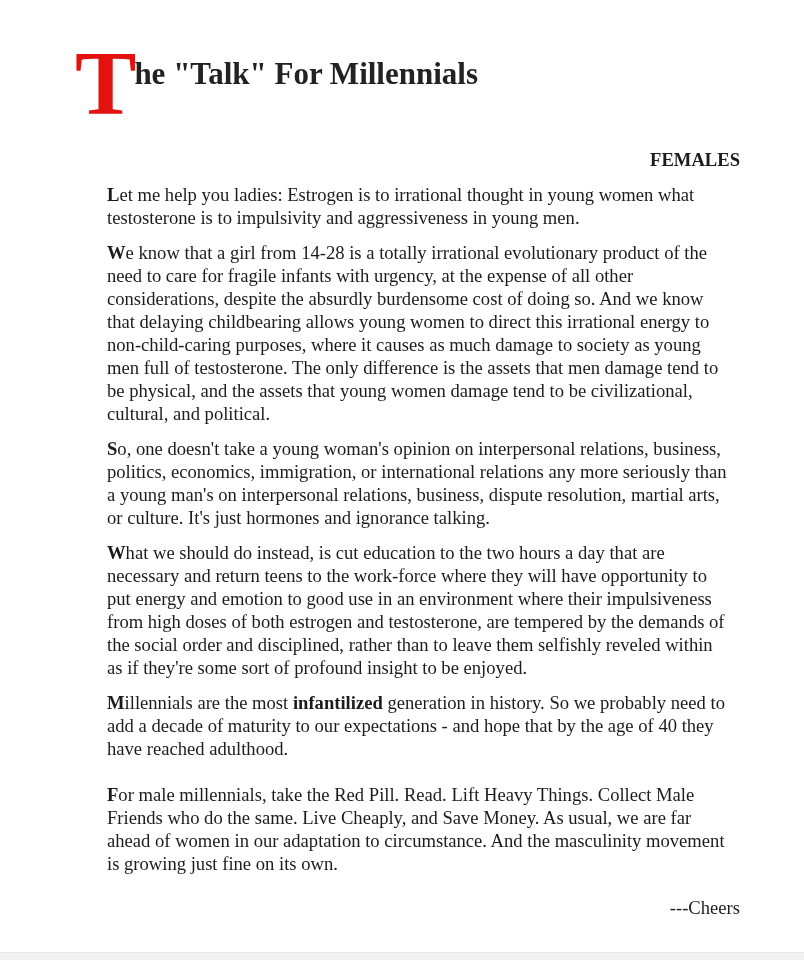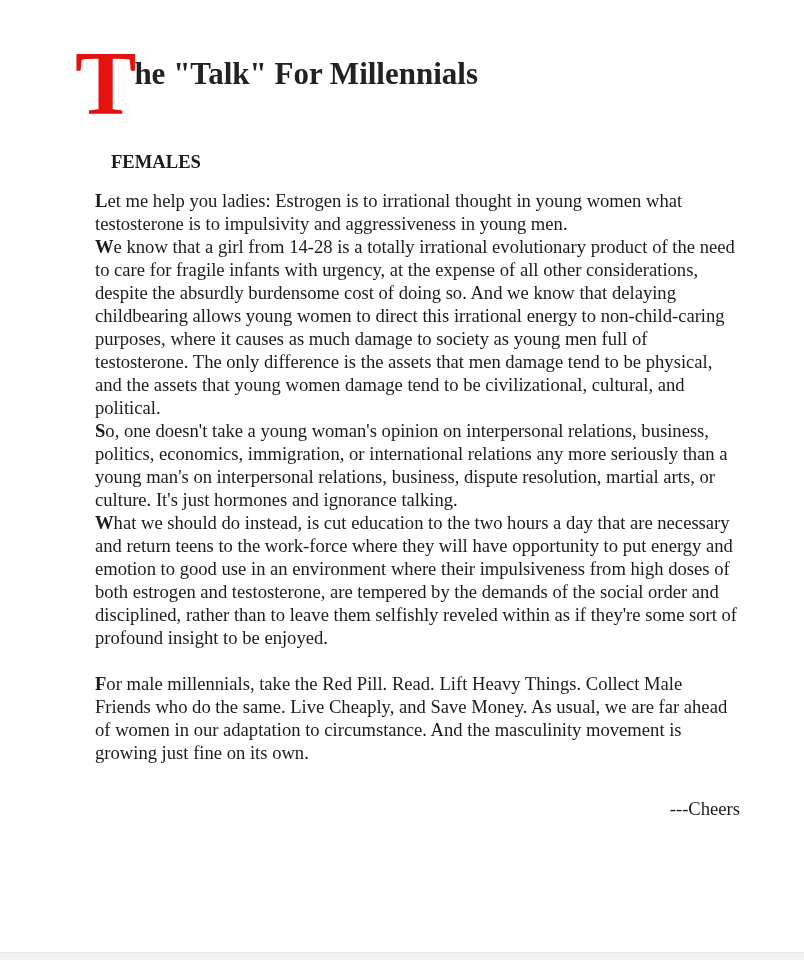--- a/index.html
+++ b/index.html
@@ -37,38 +37,39 @@
     padding-top: 9px;
     color: #222222;
   }
   .body-text {
     font-size: 18.6px;
     line-height: 23px;
   }
   h2.section-heading {
     font-size: 18.6px;
     line-height: 23px;
-    margin: 16px;
+    margin: 0;
     font-weight: bold;
+    text-align: right;
   }
   section p {
-    margin: 0;
+    margin: 12px;
     text-align: left;
   }
   section p::first-letter {
     font-weight: bold;
   }
   .section-males {
     margin-top: 23px;
   }
   .bold-word {
     font-weight: bold;
   }
   .signature {
-    margin-top: 33px;
+    margin-top: 21px;
     text-align: right;
     font-size: 18.6px;
     line-height: 23px;
   }
   .bottom-edge {
     position: absolute;
     left: 0;
     bottom: 0;
     width: 100%;
     height: 7px;
@@ -88,20 +89,21 @@
     </h1>
 
     <div class="body-text">
 
       <section class="section-females">
         <h2 class="section-heading">FEMALES</h2>
         <p>Let me help you ladies: Estrogen is to irrational thought in young women what testosterone is to impulsivity and aggressiveness in young men.</p>
         <p>We know that a girl from 14-28 is a totally irrational evolutionary product of the need to care for fragile infants with urgency, at the expense of all other considerations, despite the absurdly burdensome cost of doing so. And we know that delaying childbearing allows young women to direct this irrational energy to non-child-caring purposes, where it causes as much damage to society as young men full of testosterone. The only difference is the assets that men damage tend to be physical, and the assets that young women damage tend to be civilizational, cultural, and political.</p>
         <p>So, one doesn't take a young woman's opinion on interpersonal relations, business, politics, economics, immigration, or international relations any more seriously than a young man's on interpersonal relations, business, dispute resolution, martial arts, or culture. It's just hormones and ignorance talking.</p>
         <p>What we should do instead, is cut education to the two hours a day that are necessary and return teens to the work-force where they will have opportunity to put energy and emotion to good use in an environment where their impulsiveness from high doses of both estrogen and testosterone, are tempered by the demands of the social order and disciplined, rather than to leave them selfishly reveled within as if they're some sort of profound insight to be enjoyed.</p>
+        <p><span>Millennials are the most </span><span class="bold-word">infantilized</span><span> generation in history. So we probably need to add a decade of maturity to our expectations - and hope that by the age of 40 they have reached adulthood.</span></p>
       </section>
 
       <section class="section-males">
         <p>For male millennials, take the Red Pill. Read. Lift Heavy Things. Collect Male Friends who do the same. Live Cheaply, and Save Money. As usual, we are far ahead of women in our adaptation to circumstance. And the masculinity movement is growing just fine on its own.</p>
       </section>
 
       <div class="signature">---Cheers</div>
 
     </div>
   </div>

